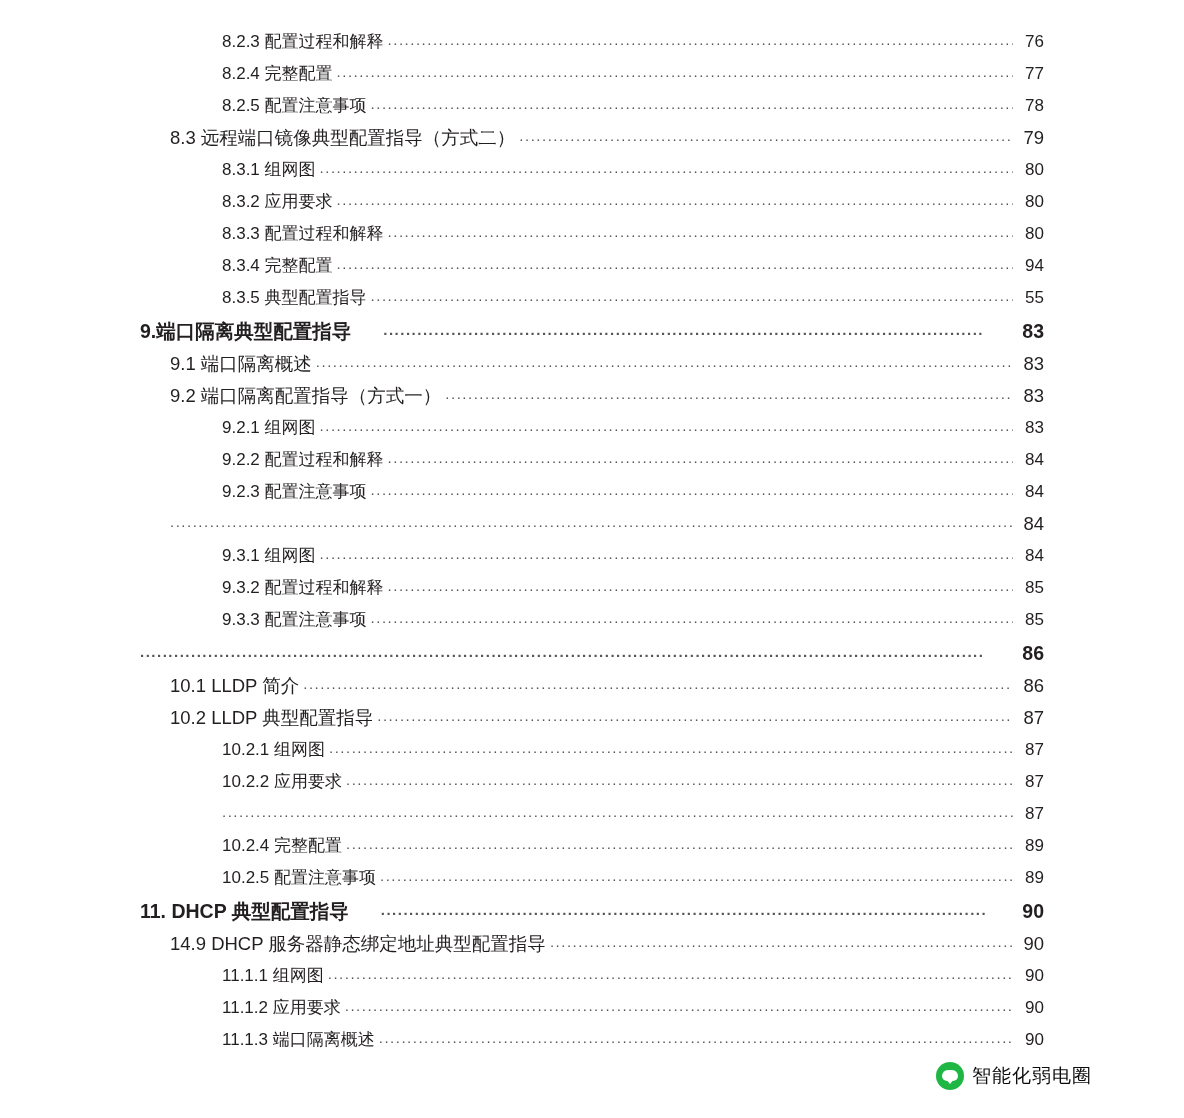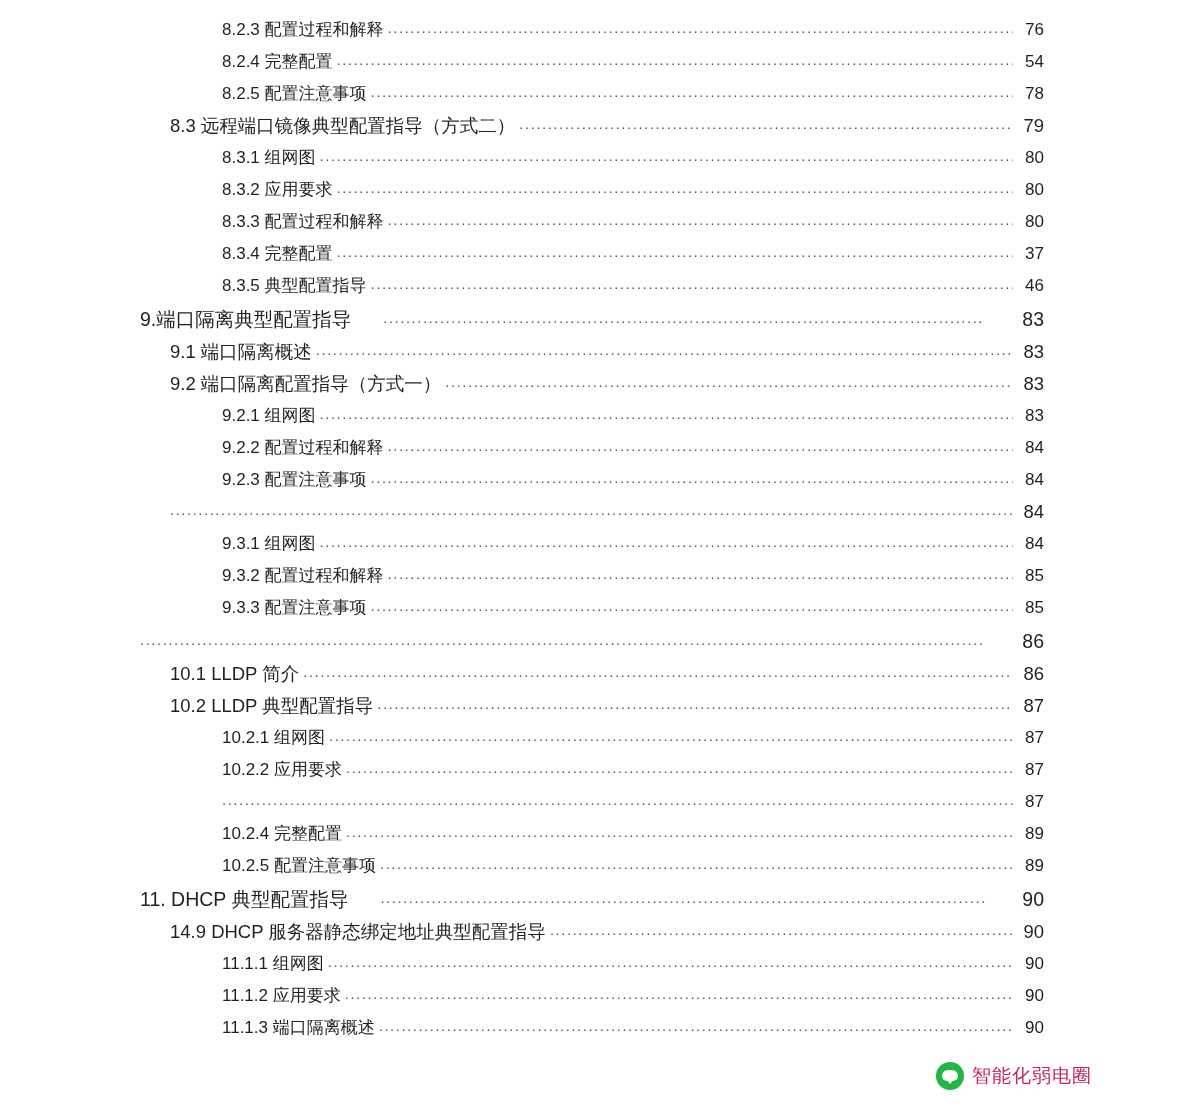--- a/index.html
+++ b/index.html
@@ -47,26 +47,27 @@
     letter-spacing: 1.5px;
     color: #555;
     position: relative;
     top: -2px;
   }
   .toc-entry .page-no {
     flex: 0 0 auto;
     padding-left: 5px;
     text-align: right;
     min-width: 26px;
+    margin-top: 12px;
   }
 
   
   .lvl1 {
     font-size: 19.5px;
-    font-weight: normal;
+    font-weight: bold;
     padding-left: 0px;
     height: 34px;
     line-height: 34px;
     gap: 28px;
   }
   .lvl2 {
     font-size: 18.5px;
     padding-left: 30px;
     height: 32px;
     line-height: 32px;
@@ -112,39 +113,39 @@
     left: 10px;
     top: 17px;
     width: 0;
     height: 0;
     border-left: 4px solid transparent;
     border-right: 4px solid transparent;
     border-top: 5px solid #ffffff;
   }
   .wm-text {
     font-size: 19px;
-    color: #be185d;
+    color: #000000;
     letter-spacing: 1px;
     font-family: "DejaVu Sans", "Liberation Sans", sans-serif;
   }
 </style>
 </head>
 <body>
 
 <div class="page">
   <ul class="toc" id="toc-list">
       <li class="toc-entry lvl3">
         <span class="label">8.2.3  配置过程和解释</span>
         <span class="dots">........................................................................................................................................................................................................</span>
         <span class="page-no">76</span>
       </li>
       <li class="toc-entry lvl3">
         <span class="label">8.2.4  完整配置</span>
         <span class="dots">........................................................................................................................................................................................................</span>
-        <span class="page-no">54</span>
+        <span class="page-no">77</span>
       </li>
       <li class="toc-entry lvl3">
         <span class="label">8.2.5  配置注意事项</span>
         <span class="dots">........................................................................................................................................................................................................</span>
         <span class="page-no">78</span>
       </li>
       <li class="toc-entry lvl2">
         <span class="label">8.3  远程端口镜像典型配置指导（方式二）</span>
         <span class="dots">........................................................................................................................................................................................................</span>
         <span class="page-no">79</span>
@@ -160,26 +161,26 @@
         <span class="page-no">80</span>
       </li>
       <li class="toc-entry lvl3">
         <span class="label">8.3.3  配置过程和解释</span>
         <span class="dots">........................................................................................................................................................................................................</span>
         <span class="page-no">80</span>
       </li>
       <li class="toc-entry lvl3">
         <span class="label">8.3.4  完整配置</span>
         <span class="dots">........................................................................................................................................................................................................</span>
-        <span class="page-no">37</span>
+        <span class="page-no">94</span>
       </li>
       <li class="toc-entry lvl3">
         <span class="label">8.3.5  典型配置指导</span>
         <span class="dots">........................................................................................................................................................................................................</span>
-        <span class="page-no">46</span>
+        <span class="page-no">55</span>
       </li>
       <li class="toc-entry lvl1">
         <span class="label">9.端口隔离典型配置指导</span>
         <span class="dots">........................................................................................................................................................................................................</span>
         <span class="page-no">83</span>
       </li>
       <li class="toc-entry lvl2">
         <span class="label">9.1  端口隔离概述</span>
         <span class="dots">........................................................................................................................................................................................................</span>
         <span class="page-no">83</span>

